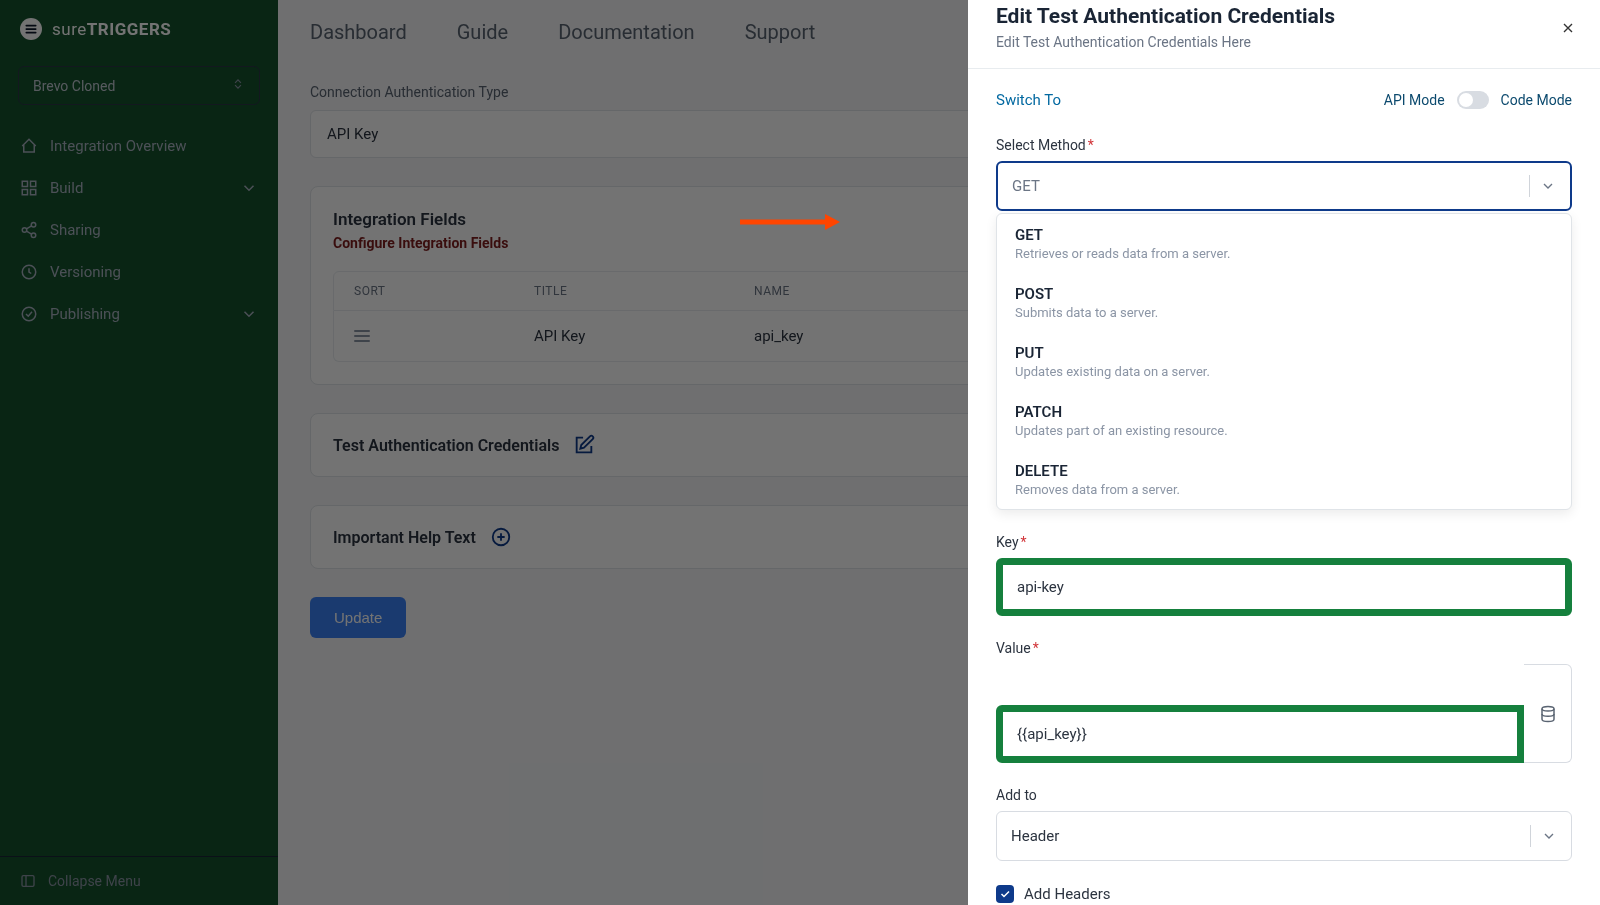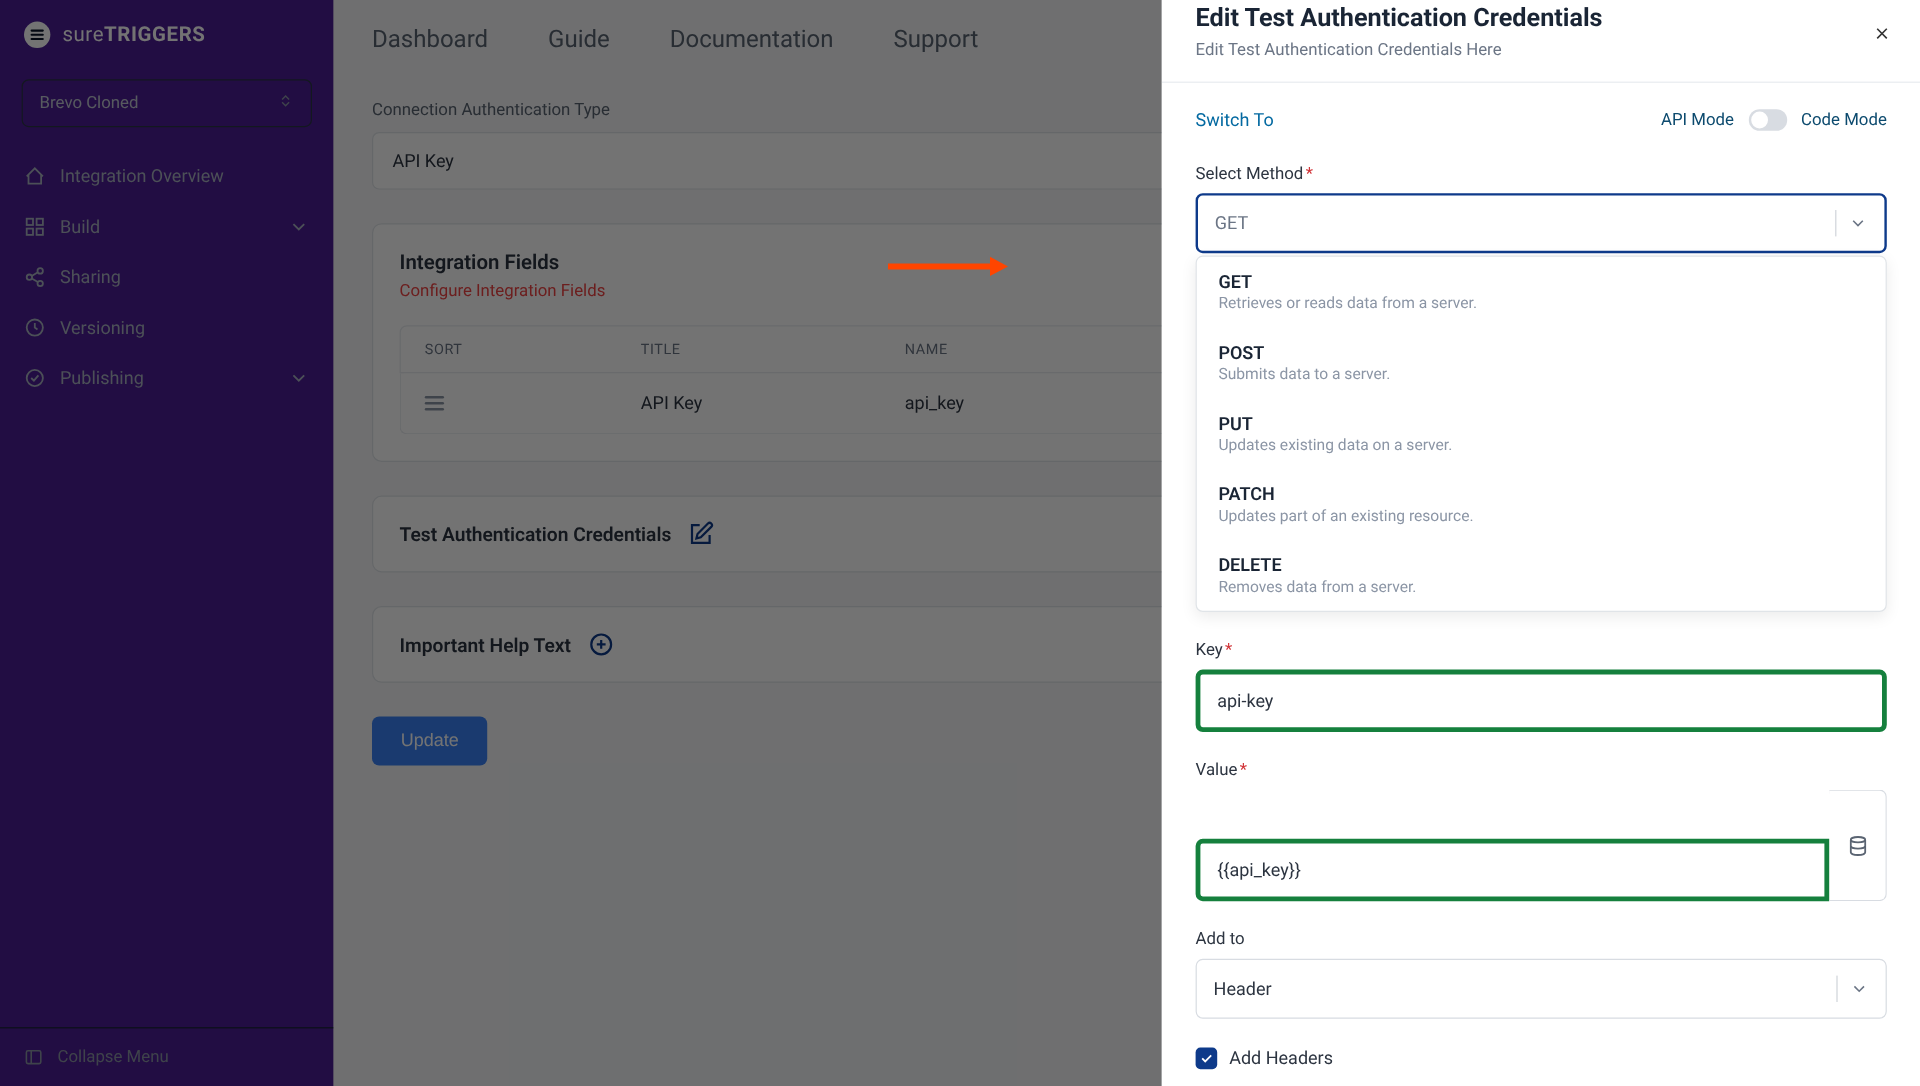--- a/index.html
+++ b/index.html
@@ -1,39 +1,39 @@
 <!DOCTYPE html>
 <html><head>
 <meta charset="utf-8">
 <style>
 * { margin: 0; padding: 0; box-sizing: border-box; }
 body { font-family: -apple-system, BlinkMacSystemFont, 'Segoe UI', Roboto, sans-serif; width: 1600px; height: 905px; overflow: hidden; position: relative; background: #fff; }
 
 
-.sidebar { position: absolute; left: 0; top: 0; width: 278px; height: 100%; background: #4c1d95; color: #8b95a5; }
+.sidebar { position: absolute; left: 0; top: 0; width: 278px; height: 100%; background: #14532d; color: #8b95a5; }
 .logo-area { padding: 18px 20px; display: flex; align-items: center; gap: 10px; }
 .logo-icon { width: 22px; height: 22px; border-radius: 50%; background: #fff; display: flex; align-items: center; justify-content: center; }
 .logo-icon svg { width: 14px; height: 14px; }
 .logo-text { color: #fff; font-size: 17px; letter-spacing: 0.5px; }
 .logo-text .bold { font-weight: 700; }
 .project-selector { margin: 8px 18px 20px; padding: 10px 14px; border: 1px solid #2a3545; border-radius: 6px; display: flex; justify-content: space-between; align-items: center; font-size: 14px; color: #c0c8d2; }
 .nav-item { padding: 12px 20px; display: flex; align-items: center; gap: 12px; font-size: 15px; color: #a8b2c0; cursor: pointer; }
 .nav-item svg { width: 18px; height: 18px; flex-shrink: 0; }
 .nav-item .chev { margin-left: auto; }
 .collapse-menu { position: absolute; bottom: 0; left: 0; right: 0; padding: 16px 20px; display: flex; align-items: center; gap: 12px; font-size: 14px; color: #8b95a5; border-top: 1px solid #1a2535; }
 
 
 .main { position: absolute; left: 278px; top: 0; right: 0; bottom: 0; background: #f5f6f8; }
 .topnav { display: flex; gap: 50px; padding: 20px 32px; font-size: 20px; color: #5a6472; }
 .content-area { padding: 20px 32px; }
 .section-label { font-size: 14px; color: #5a6472; margin-bottom: 10px; }
 .input-box { background: #fff; border: 1px solid #e0e4e8; border-radius: 6px; padding: 14px 16px; font-size: 15px; color: #2c3440; margin-bottom: 28px; }
 .card { background: #fff; border: 1px solid #e0e4e8; border-radius: 8px; padding: 22px; margin-bottom: 28px; }
 .card-title { font-size: 17px; font-weight: 600; color: #2c3440; margin-bottom: 6px; }
-.card-sub { font-size: 14px; color: #ef4444; margin-bottom: 20px; }
+.card-sub { font-size: 14px; color: #7f1d1d; margin-bottom: 20px; font-weight: bold; }
 .table-head { display: flex; padding: 12px 20px; font-size: 12px; letter-spacing: 0.5px; color: #6b7585; border: 1px solid #e8ecef; border-radius: 6px 6px 0 0; }
 .table-row { display: flex; padding: 16px 20px; border: 1px solid #e8ecef; border-top: none; border-radius: 0 0 6px 6px; align-items: center; font-size: 15px; color: #2c3440; }
 .col-sort { width: 180px; }
 .col-title { width: 220px; }
 .col-name { flex: 1; }
 .action-card { background: #fff; border: 1px solid #e0e4e8; border-radius: 8px; padding: 20px 22px; margin-bottom: 28px; display: flex; align-items: center; gap: 14px; }
 .action-card-title { font-size: 16px; font-weight: 600; color: #2c3440; }
 .edit-icon, .plus-icon { width: 22px; height: 22px; color: #0e3a8a; }
 .update-btn { background: #3b82f6; color: #fff; border: none; padding: 12px 24px; border-radius: 6px; font-size: 15px; cursor: pointer; }
 
@@ -55,21 +55,21 @@
 .field-group { margin-bottom: 24px; }
 .field-label { font-size: 14px; color: #2c3440; margin-bottom: 8px; display: block; }
 .req { color: #d13438; margin-left: 2px; }
 .select-box { border: 2px solid #0e3a8a; border-radius: 6px; padding: 12px 14px; display: flex; justify-content: space-between; align-items: center; font-size: 15px; color: #6b7585; cursor: pointer; position: relative; }
 .select-divider { width: 1px; height: 22px; background: #d0d4da; margin: 0 10px; }
 .select-chev { color: #6b7585; display:flex; align-items:center; }
 .dropdown { margin-top: 2px; border: 1px solid #e0e4e8; border-radius: 6px; box-shadow: 0 4px 12px rgba(0,0,0,0.08); background: #fff; }
 .dropdown-item { padding: 12px 18px; cursor: pointer; }
 .dd-label { font-size: 15px; font-weight: 600; color: #1a2535; margin-bottom: 2px; }
 .dd-desc { font-size: 13px; color: #8b95a5; }
-.text-input { width: 100%; border: 4px solid #15803d; border-radius: 6px; padding: 13px 14px; font-size: 15px; color: #2c3440; font-family: inherit; }
+.text-input { width: 100%; border: 7px solid #15803d; border-radius: 6px; padding: 13px 14px; font-size: 15px; color: #2c3440; font-family: inherit; }
 .text-input-group { display: flex; gap: 0; }
 .text-input-group .text-input { border-radius: 6px 0 0 6px; flex: 1; margin-top: 41px; }
 .input-addon { border: 1px solid #d8dce2; border-left: none; border-radius: 0 6px 6px 0; width: 48px; display: flex; align-items: center; justify-content: center; color: #5a6472; cursor: pointer; }
 .plain-select { border: 1px solid #d8dce2; border-radius: 6px; padding: 13px 14px; display: flex; justify-content: space-between; align-items: center; font-size: 15px; color: #2c3440; cursor: pointer; }
 .checkbox-row { display: flex; align-items: center; gap: 10px; font-size: 15px; color: #2c3440; margin-top: 14px; }
 .checkbox { width: 18px; height: 18px; border-radius: 4px; background: #0e3a8a; display: flex; align-items: center; justify-content: center; }
 .checkbox svg { width: 12px; height: 12px; stroke: #fff; }
 
 
 .arrow-annotation { position: absolute; z-index: 20; left: 740px; top: 212px; }

